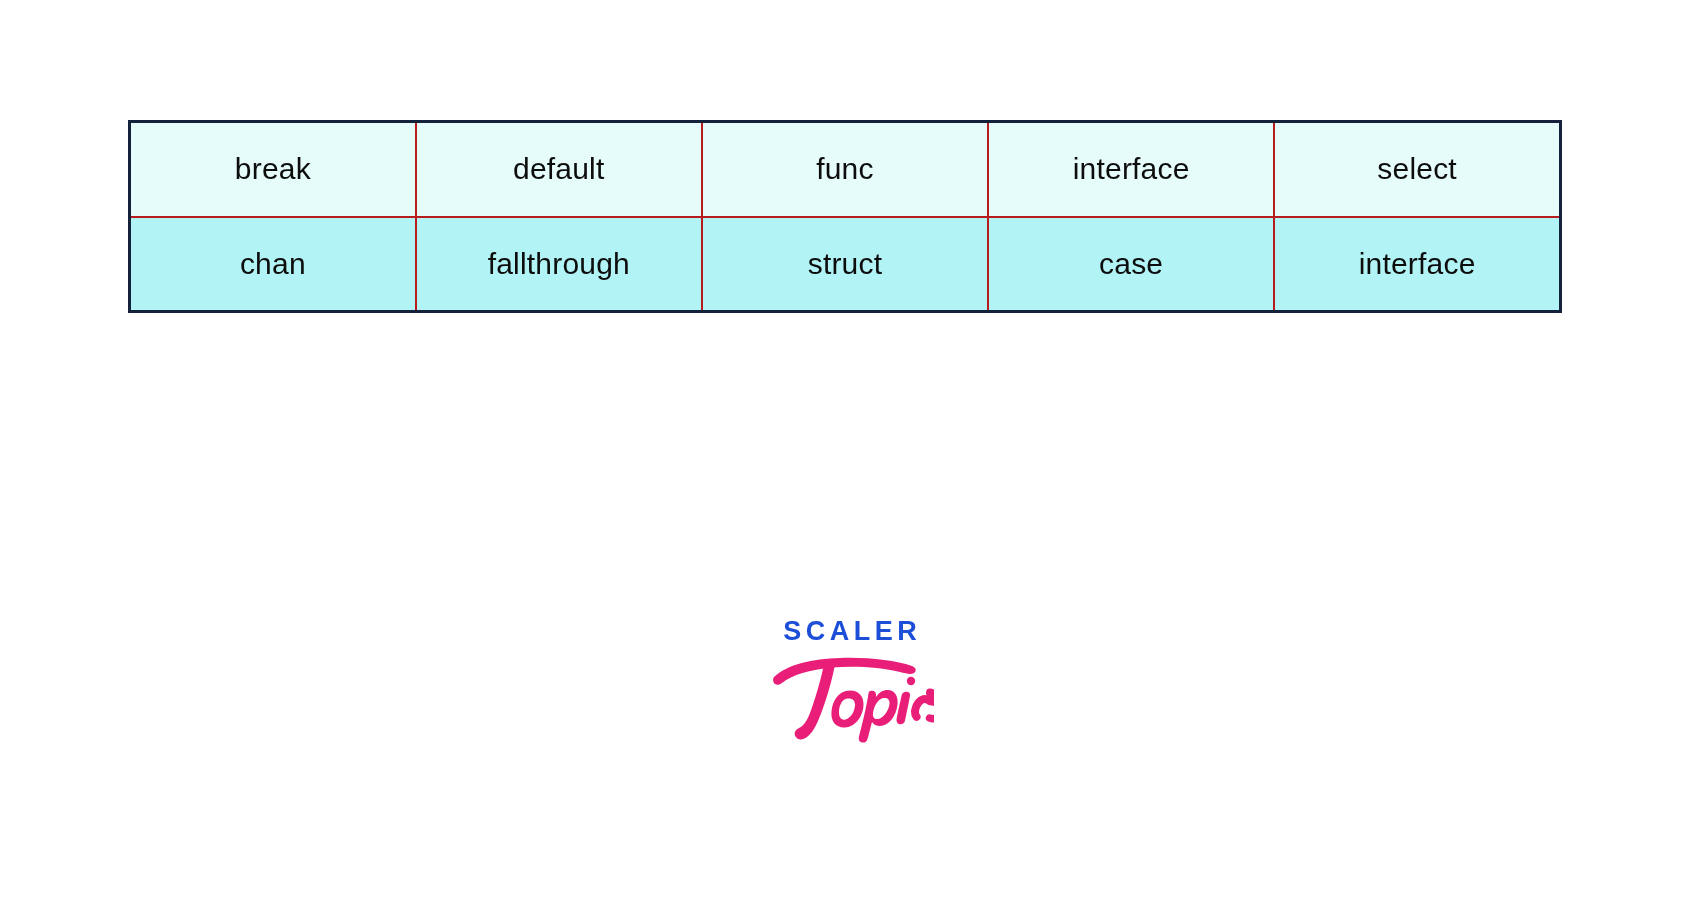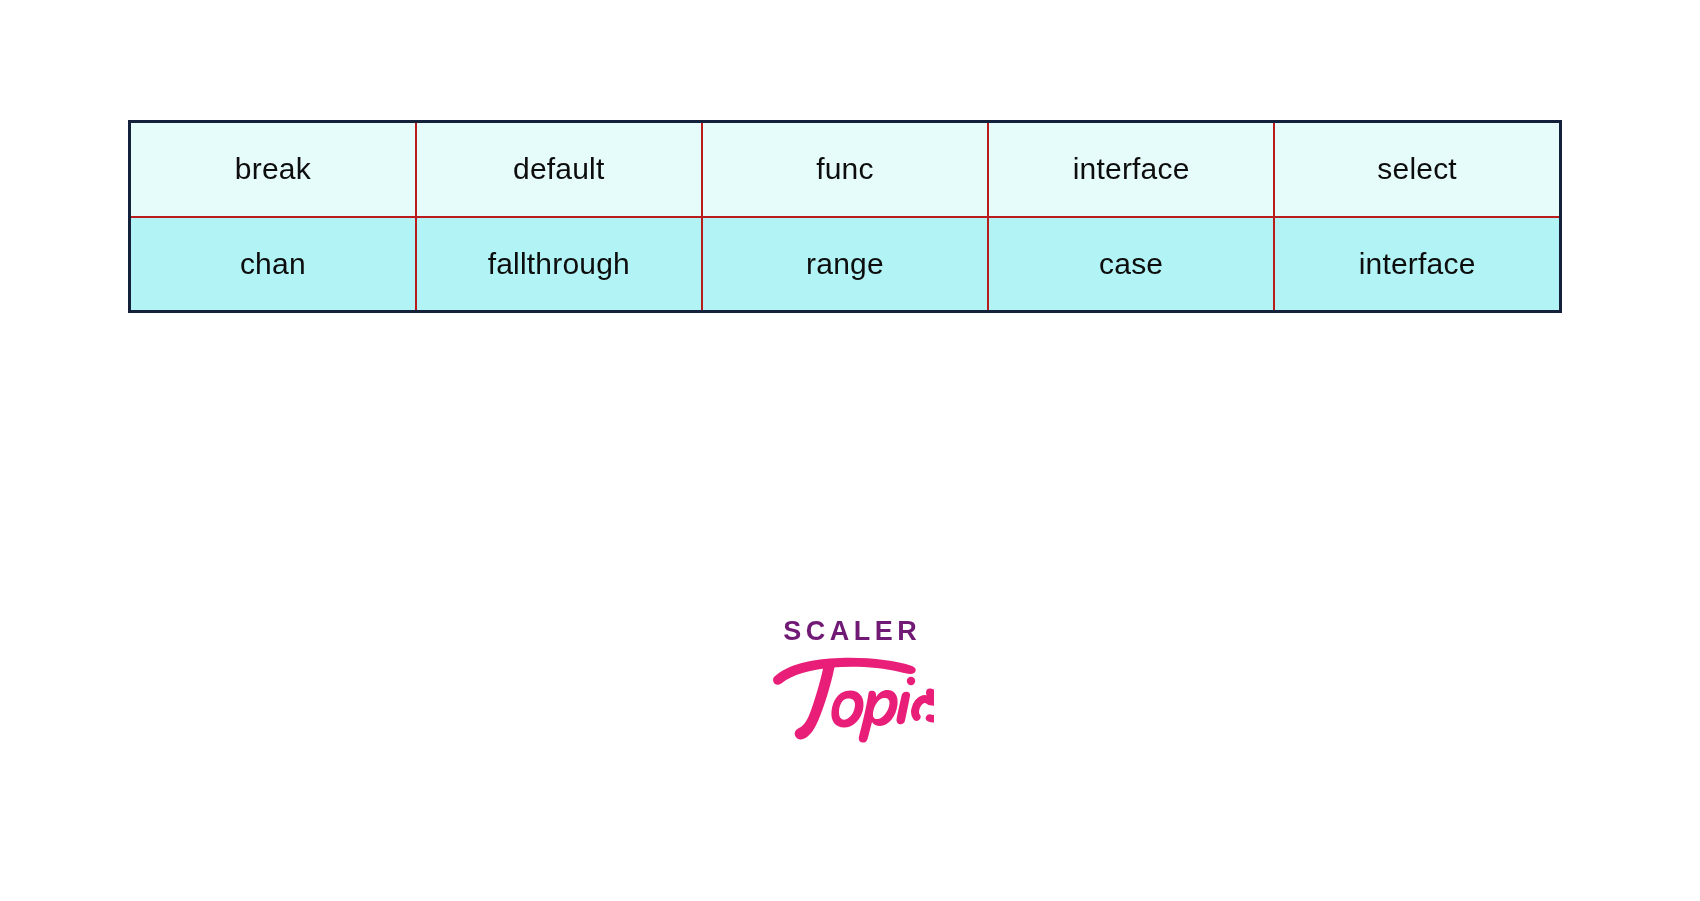--- a/index.html
+++ b/index.html
@@ -70,21 +70,21 @@
   #logo-scaler {
     position: absolute;
     left: 0;
     top: 0;
     width: 168px;
     text-align: center;
     font-family: "Liberation Sans", sans-serif;
     font-size: 27px;
     font-weight: 700;
     letter-spacing: 4.5px;
-    color: #701a75;
+    color: #1d4ed8;
     text-indent: 4.5px;
     line-height: 1;
   }
 
   #logo-topics {
     position: absolute;
     left: 0;
     top: 19px;
     width: 168px;
     text-align: center;
@@ -103,21 +103,21 @@
         <tr class="row-light">
           <td>break</td>
           <td>default</td>
           <td>func</td>
           <td>interface</td>
           <td>select</td>
         </tr>
         <tr class="row-dark">
           <td>chan</td>
           <td>fallthrough</td>
-          <td>range</td>
+          <td>struct</td>
           <td>case</td>
           <td>interface</td>
         </tr>
       </tbody>
     </table>
   </div>
 
   <div id="logo">
     <div id="logo-inner">
       <div id="logo-scaler">SCALER</div>

